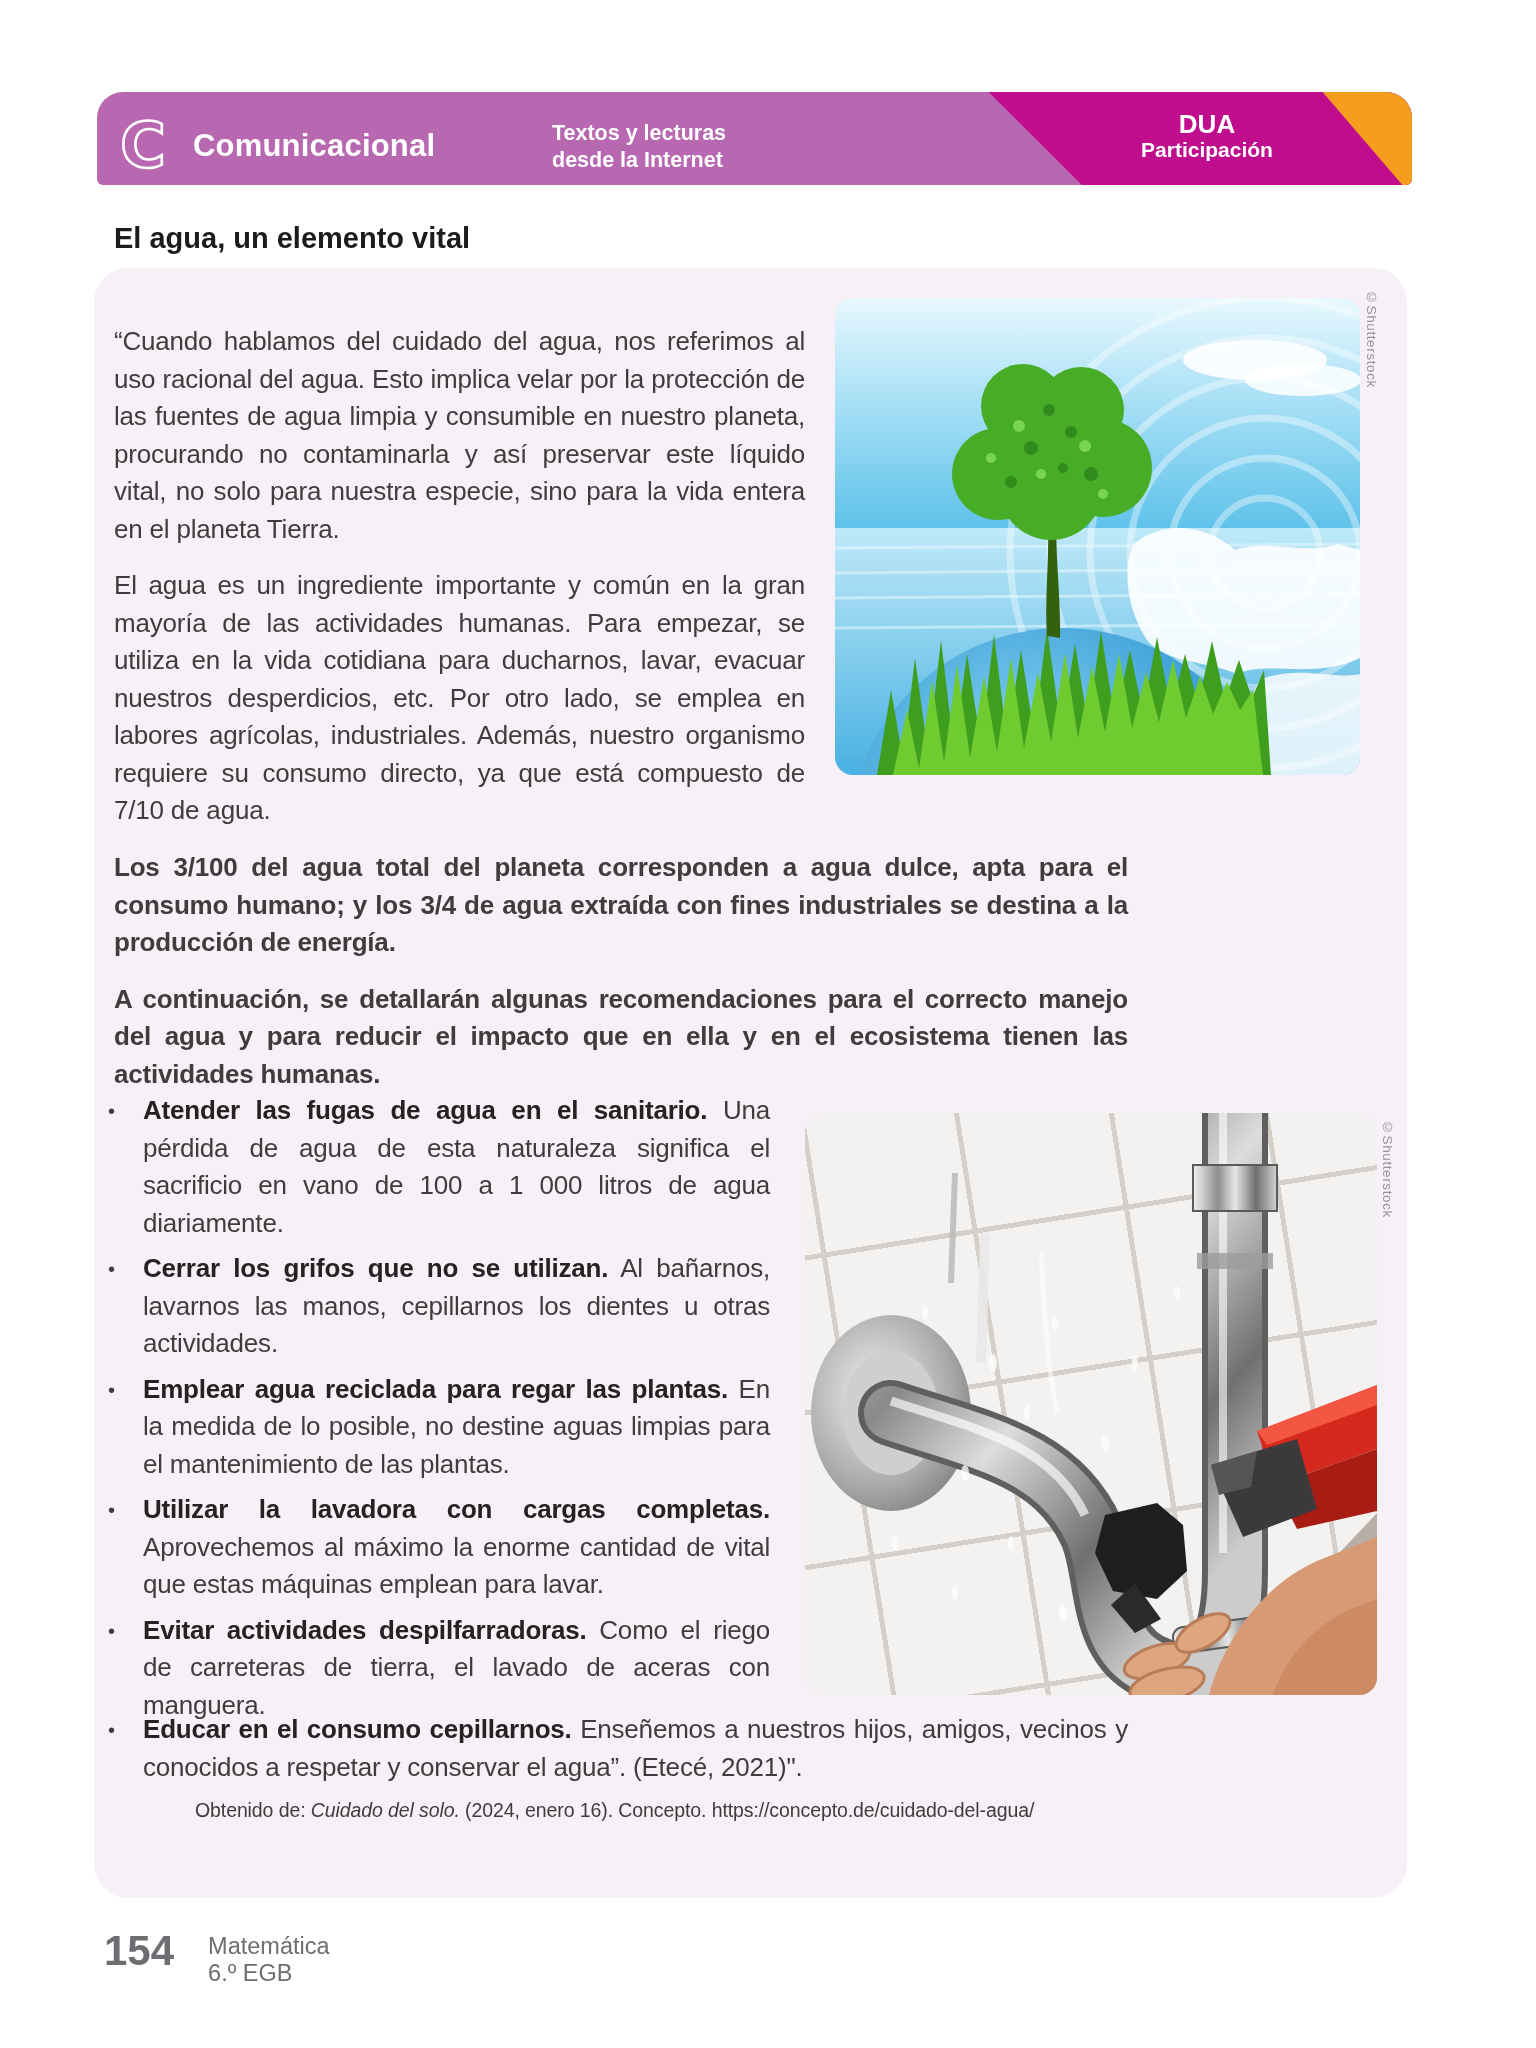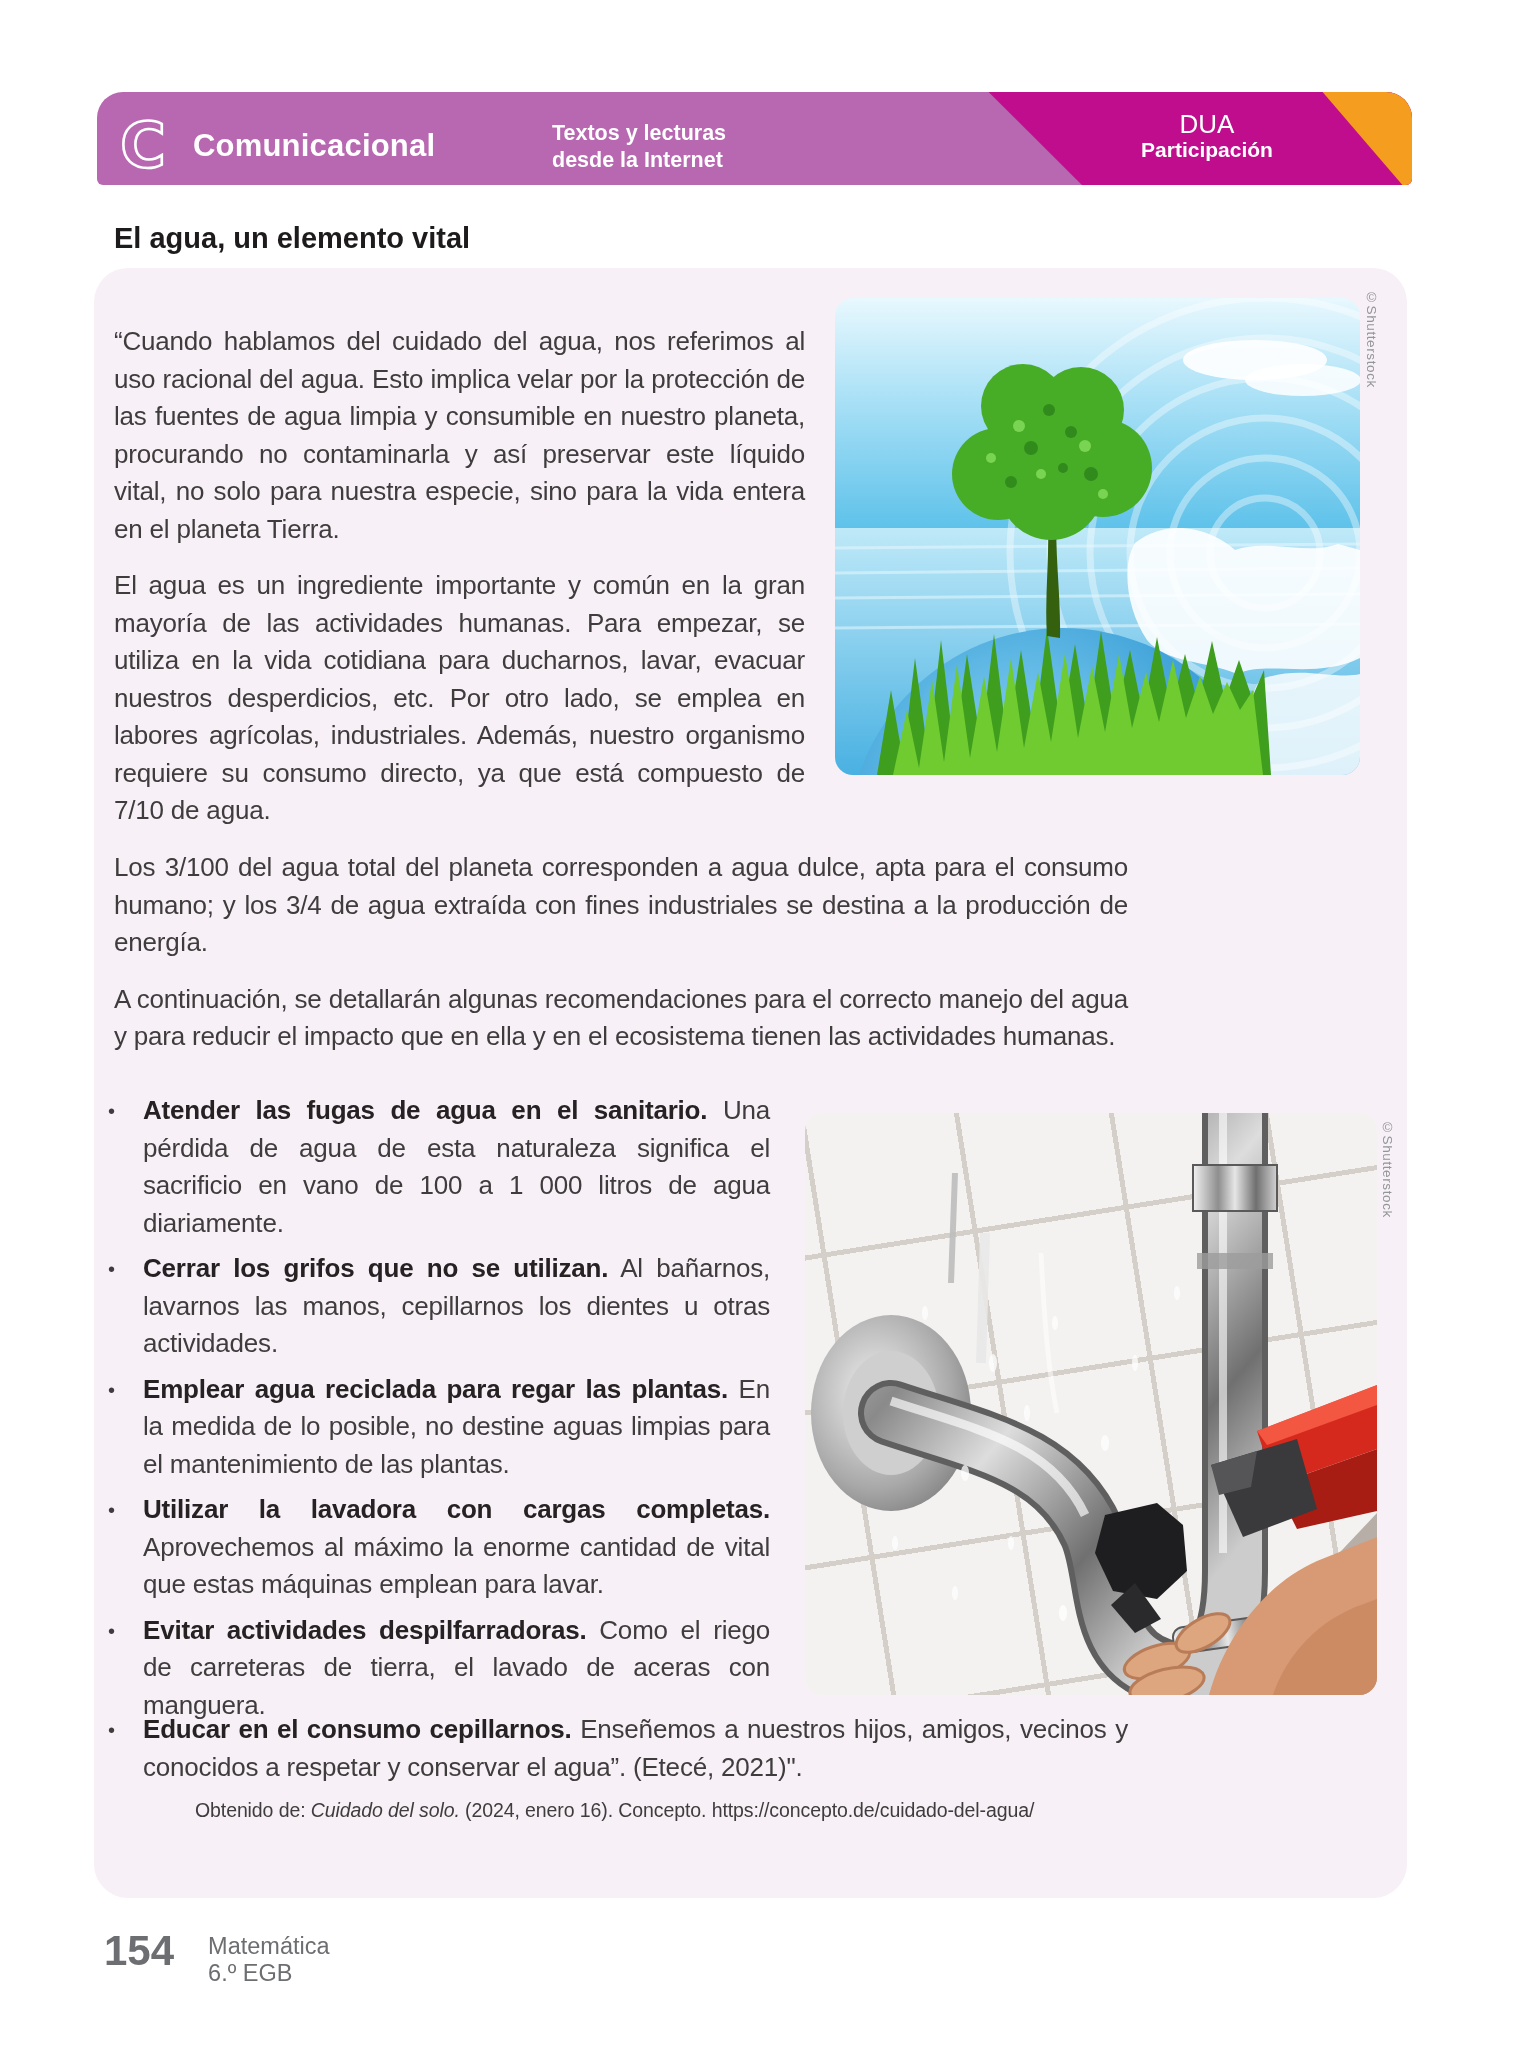--- a/index.html
+++ b/index.html
@@ -21,32 +21,32 @@
   .banner-magenta{position:absolute;inset:0;background:var(--banner_magenta);
     clip-path:polygon(67.8% 0,100% 0,100% 100%,74.9% 100%);}
   .banner-orange{position:absolute;inset:0;background:var(--banner_orange);
     clip-path:polygon(93.2% 0,100% 0,100% 112%);}
   .banner-content{position:absolute;inset:0;display:flex;align-items:center;padding:14px 0 0 10px;box-sizing:border-box;}
   .brand-logo{width:72px;height:74px;flex:0 0 auto;}
   .brand-name{color:#fff;font-size:31px;font-weight:700;letter-spacing:.2px;margin-left:14px;}
   .banner-subtitle{position:absolute;left:455px;top:28px;color:#fff;font-weight:700;
     font-size:21.5px;line-height:27px;}
   .banner-badge{position:absolute;left:960px;top:18px;width:300px;text-align:center;color:#fff;}
-  .badge-title{font-size:26px;font-weight:400;line-height:28px;}
+  .badge-title{font-size:26px;font-weight:700;line-height:28px;}
   .badge-subtitle{font-size:21px;font-weight:700;line-height:24px;}
   
   .page-title{position:absolute;left:114px;top:203px;font-size:29px;font-weight:700;color:var(--heading_text);}
   
   .content-box{position:absolute;left:94px;top:268px;width:1313px;height:1630px;
     background:var(--box_pink);border-radius:34px;}
   
   .bodytext{font-size:26px;line-height:37.5px;text-align:justify;letter-spacing:-0.2px;}
   .col1{position:absolute;left:114px;top:323px;width:691px;}
   .col1 p{margin:0 0 19px 0;}
-  .wide1{position:absolute;left:114px;top:849px;width:1014px;}
+  .wide1{position:absolute;left:114px;top:849px;width:1014px;font-weight:bold;}
   .wide1 p{margin:0 0 19px 0;}
   .bullets-narrow{position:absolute;left:106px;top:1092px;width:664px;}
   .bullets-wide{position:absolute;left:106px;top:1711px;width:1022px;}
   .bullet{position:relative;padding-left:37px;margin:0 0 8px 0;}
   .bullet::before{content:"•";position:absolute;left:2px;top:1px;font-size:20px;color:var(--body_text);}
   .bullet .lead{font-weight:700;color:#262224;}
   .citation{position:absolute;left:195px;top:1799px;font-size:19.5px;color:var(--body_text);letter-spacing:-0.1px;}
   .citation .src{font-style:italic;}
   
   .photo{position:absolute;overflow:hidden;border-radius:18px;}

